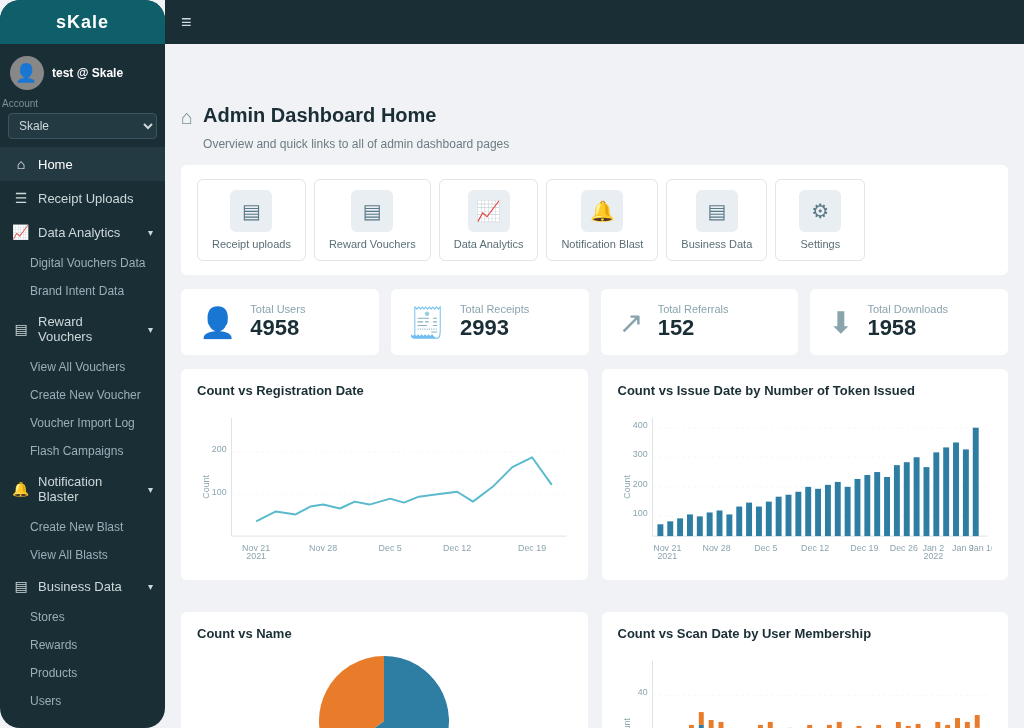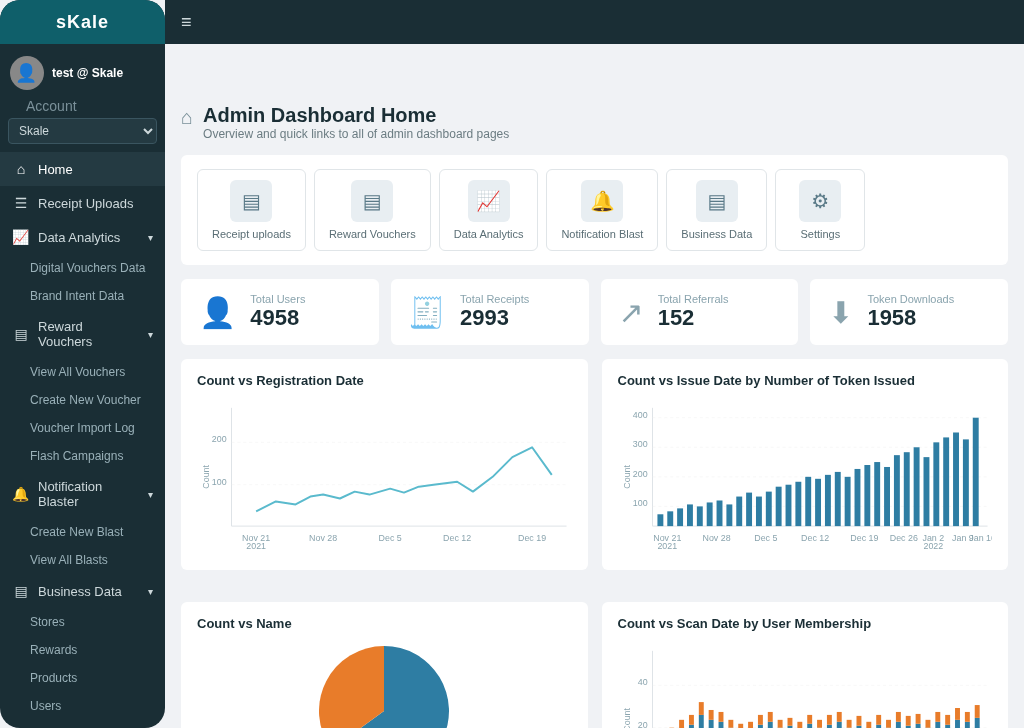--- a/index.html
+++ b/index.html
@@ -99,21 +99,21 @@
 <body>
 
 <div id="sidebar">
   <div id="sidebar-header">
     <span id="sidebar-logo">sKale</span>
   </div>
   <div id="sidebar-user">
     <div id="sidebar-avatar">👤</div>
     <span id="sidebar-username">test @ Skale</span>
   </div>
-  <div id="sidebar-account-label" style="font-size:14px;color:#7a9099;padding:2px 26px 4px;">Account</div>
+  <div id="sidebar-account-label" style="font-size:10px;color:#7a9099;padding:2px 2px 4px;">Account</div>
   <select id="sidebar-account-select">
     <option>Skale</option>
   </select>
 
   <div class="nav-item active">
     <span class="nav-icon">⌂</span>
     <span>Home</span>
   </div>
   <div class="nav-item">
     <span class="nav-icon">☰</span>
@@ -185,21 +185,21 @@
   <div id="topbar" style="position:relative;left:0;width:100%;background:#1a2e35;height:44px;display:flex;align-items:center;padding:0 16px;">
     <span style="color:#cdd8db;font-size:18px;cursor:pointer;">≡</span>
   </div>
 
   <div id="main">
 
     <div id="page-header">
       <span style="color:#7a9099;font-size:20px;margin-top:2px;">⌂</span>
       <div>
         <div id="page-title">Admin Dashboard Home</div>
-        <div id="page-subtitle" style="font-size:12px;color:#6b7c82;margin-top:0;">Overview and quick links to all of admin dashboard pages</div>
+        <div id="page-subtitle" style="font-size:12px;color:#6b7c82;margin-top:10px;">Overview and quick links to all of admin dashboard pages</div>
       </div>
     </div>
 
     <div id="quick-links">
       <div class="quick-link">
         <div class="quick-link-icon">▤</div>
         <span class="quick-link-label">Receipt uploads</span>
       </div>
       <div class="quick-link">
         <div class="quick-link-icon">▤</div>
@@ -241,21 +241,21 @@
       <div class="stat-card">
         <span class="stat-icon">↗</span>
         <div>
           <div class="stat-label">Total Referrals</div>
           <div class="stat-value">152</div>
         </div>
       </div>
       <div class="stat-card">
         <span class="stat-icon">⬇</span>
         <div>
-          <div class="stat-label">Token Downloads</div>
+          <div class="stat-label">Total Downloads</div>
           <div class="stat-value">1958</div>
         </div>
       </div>
     </div>
 
     <div class="charts-row">
 
       <div class="chart-card">
         <div class="chart-title">Count vs Registration Date</div>
         <svg width="100%" viewBox="0 0 380 160" preserveAspectRatio="xMidYMid meet">

